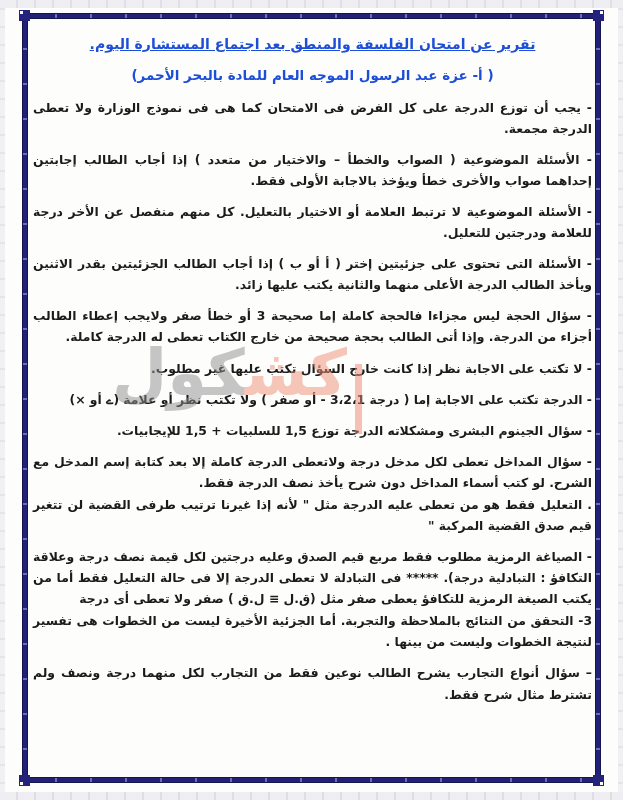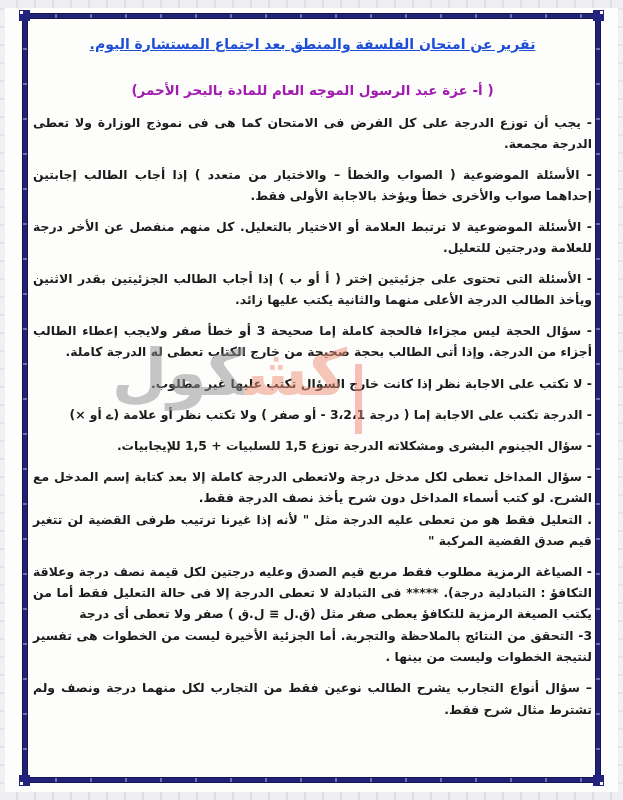--- a/index.html
+++ b/index.html
@@ -37,22 +37,22 @@
   .fbc-tr{right:-3px;top:-3px;}  .fbc-tr::after{right:1px;top:1px;}
   .fbc-bl{left:-3px;bottom:-3px;}.fbc-bl::after{left:1px;bottom:1px;}
   .fbc-br{right:-3px;bottom:-3px;}.fbc-br::after{right:1px;bottom:1px;}
 
   
   .content{position:absolute;left:33px;top:20px;width:559px;direction:rtl;
     color:#1b1b1b;font-weight:bold;font-size:12.4px;line-height:1.7;
     text-align:justify;text-align-last:right;}
   .doc-title{margin:13px 0 0;text-align:center;text-align-last:center;
     color:#1d4ed8;font-size:14px;text-decoration:underline;}
-  .doc-subtitle{margin:22px 0 0;text-align:center;text-align-last:center;
-    color:#a21caf;font-size:13.5px;}
+  .doc-subtitle{margin:7px 0 0;text-align:center;text-align-last:center;
+    color:#1d4ed8;font-size:13.5px;}
   #paragraphs{margin-top:4px;}
   .para{margin:10px 0 0;}
   .para.tight{margin-top:1px;}
   .para.indent{padding-right:28px;}
 
   
   .watermark{position:absolute;left:146px;top:352px;width:220px;height:130px;
     display:flex;direction:rtl;align-items:flex-start;opacity:.5;pointer-events:none;}
   .wm-bar{width:7px;height:70px;background:#f08473;margin:12px 4px 0 8px;flex:0 0 auto;}
   .wm-text{font-size:64px;line-height:1.1;font-weight:bold;color:#8f8f8f;

